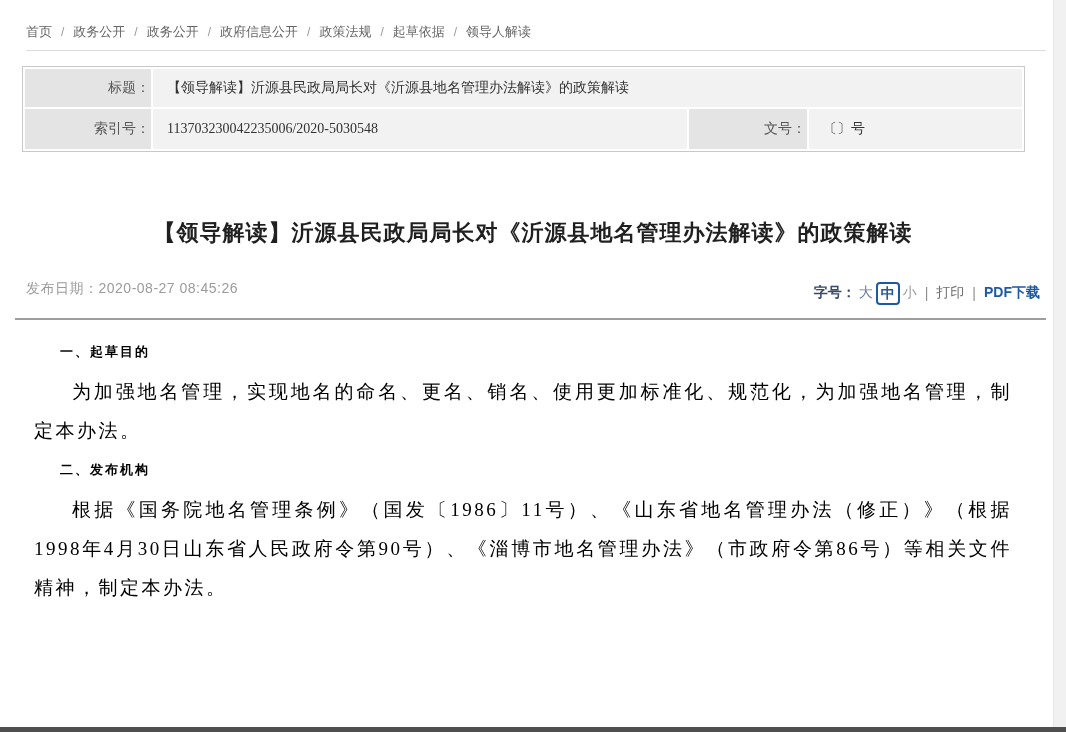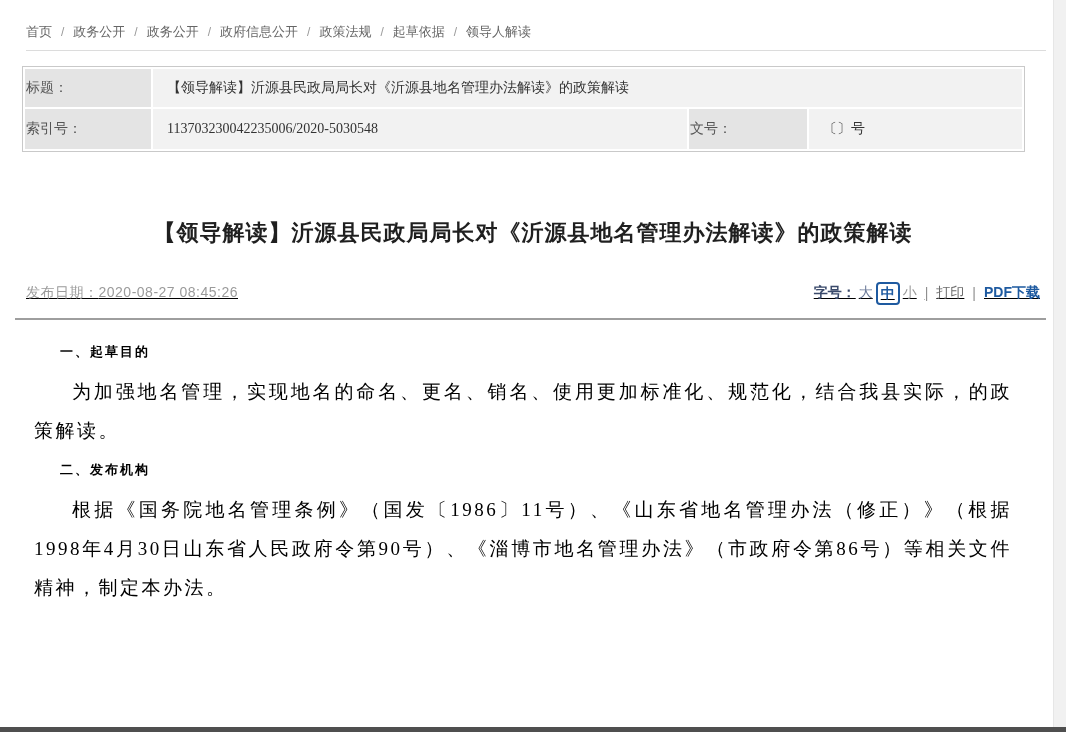--- a/index.html
+++ b/index.html
@@ -20,35 +20,35 @@
   }
   
   table.meta{
     margin:15px 0 0 22px;width:1003px;
     border-collapse:separate;border-spacing:2px;
     background:#fff;border:1px solid #c9c9c9;
     font-size:14px;table-layout:fixed;
   }
   table.meta td{overflow:hidden;}
   td.m-label{
-    background:#e4e4e4;color:#555;text-align:left;height:36px;
+    background:#e4e4e4;color:#555;text-align:right;height:36px;
   }
   td.m-value{
     background:#f2f2f2;color:#333;padding-left:14px;height:36px;
   }
   tr.r2 td, tr.r3 td{height:38px;font-family:Liberation Serif, serif;}
   
   h1.article-title{
     margin:66px 20px 0;text-align:center;
     font-size:22px;font-weight:bold;color:#1f1f1f;line-height:30px;
     letter-spacing:1px;
   }
   .meta-row{
     margin:32px 26px 0;display:flex;justify-content:space-between;
-    align-items:center;font-size:14px;height:26px;text-decoration:underline;
+    font-size:14px;height:26px;
   }
   .pub-date{color:#9b9b9b;letter-spacing:.5px;}
   .toolbar{display:flex;align-items:center;gap:3px;}
   .fs-label{color:#3a4a6b;font-weight:bold;}
   .fs-large{color:#6b7a99;cursor:pointer;}
   .fs-medium{
     color:#1e5aa0;border:2px solid #1e5aa0;border-radius:4px;
     padding:0 3px;line-height:19px;font-weight:bold;cursor:pointer;
   }
   .fs-small{color:#9a9a9a;cursor:pointer;}
@@ -143,19 +143,19 @@
     <a class="print-link">打印</a>
     <span class="tb-sep">|</span>
     <a class="pdf-link">PDF下载</a>
   </div>
 </div>
 
 <hr class="thick-rule">
 
 <div class="content">
   <div class="sec-heading">一、起草目的</div>
-  <p>为加强地名管理，实现地名的命名、更名、销名、使用更加标准化、规范化，结合我县实际，的政策解读。</p>
+  <p>为加强地名管理，实现地名的命名、更名、销名、使用更加标准化、规范化，为加强地名管理，制定本办法。</p>
   <div class="sec-heading h2">二、发布机构</div>
   <p>根据《国务院地名管理条例》（国发〔1986〕11号）、《山东省地名管理办法（修正）》（根据1998年4月30日山东省人民政府令第90号）、《淄博市地名管理办法》（市政府令第86号）等相关文件精神，制定本办法。</p>
 </div>
 
 <div class="scrollbar-track"></div>
 <div class="bottom-bar"></div>
 
 </body></html>

